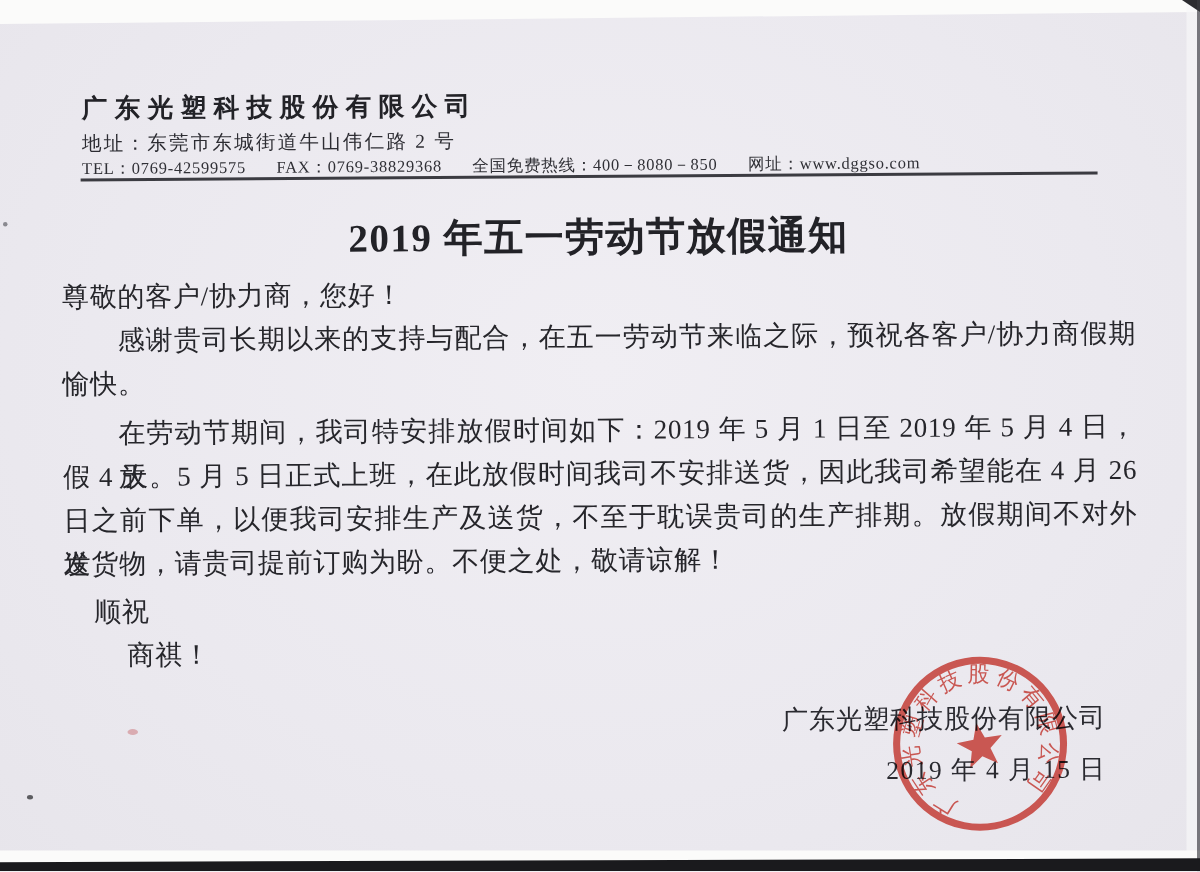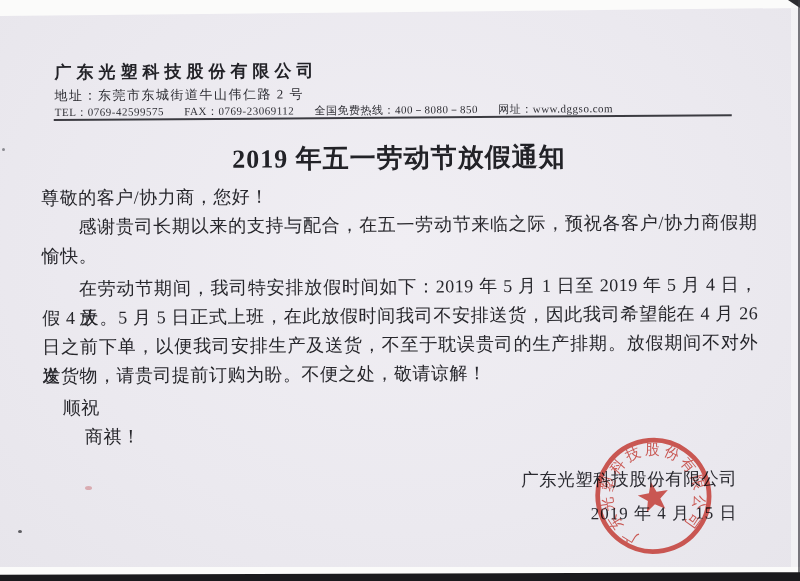--- a/index.html
+++ b/index.html
@@ -126,21 +126,21 @@
 <div class="scan">
 
   <div class="content">
 
     <div class="company-name">广东光塑科技股份有限公司</div>
 
     <div class="address-line">地址：东莞市东城街道牛山伟仁路 2 号</div>
 
     <div class="contact-line">
       <span>TEL：0769-42599575</span>
-      <span>FAX：0769-23069112</span>
+      <span>FAX：0769-38829368</span>
       <span>全国免费热线：400－8080－850</span>
       <span>网址：www.dggso.com</span>
     </div>
 
     <div class="header-rule"></div>
 
     <div class="notice-title">2019 年五一劳动节放假通知</div>
 
     <div class="letter-body">
       <div class="line">尊敬的客户/协力商，您好！</div>

